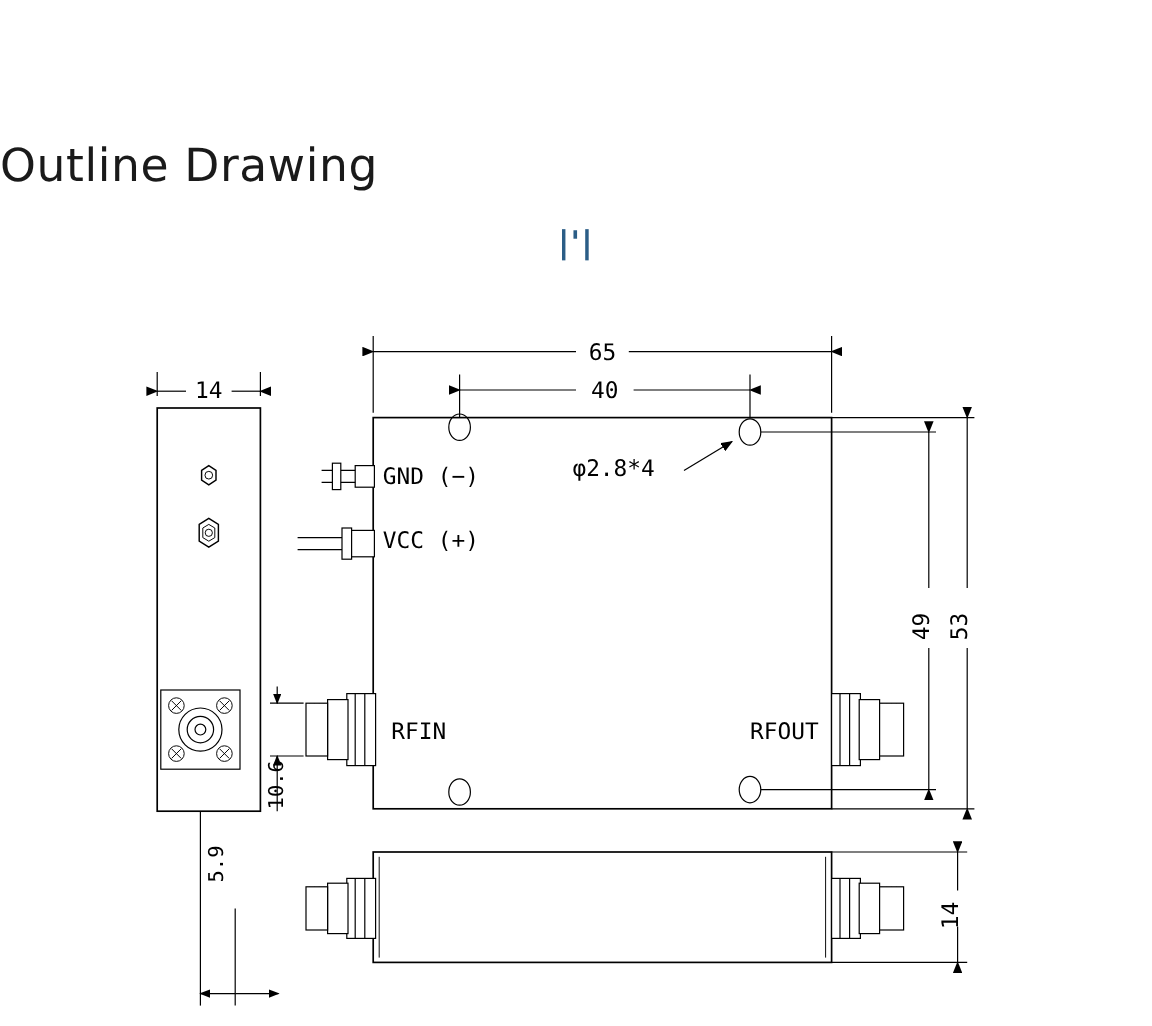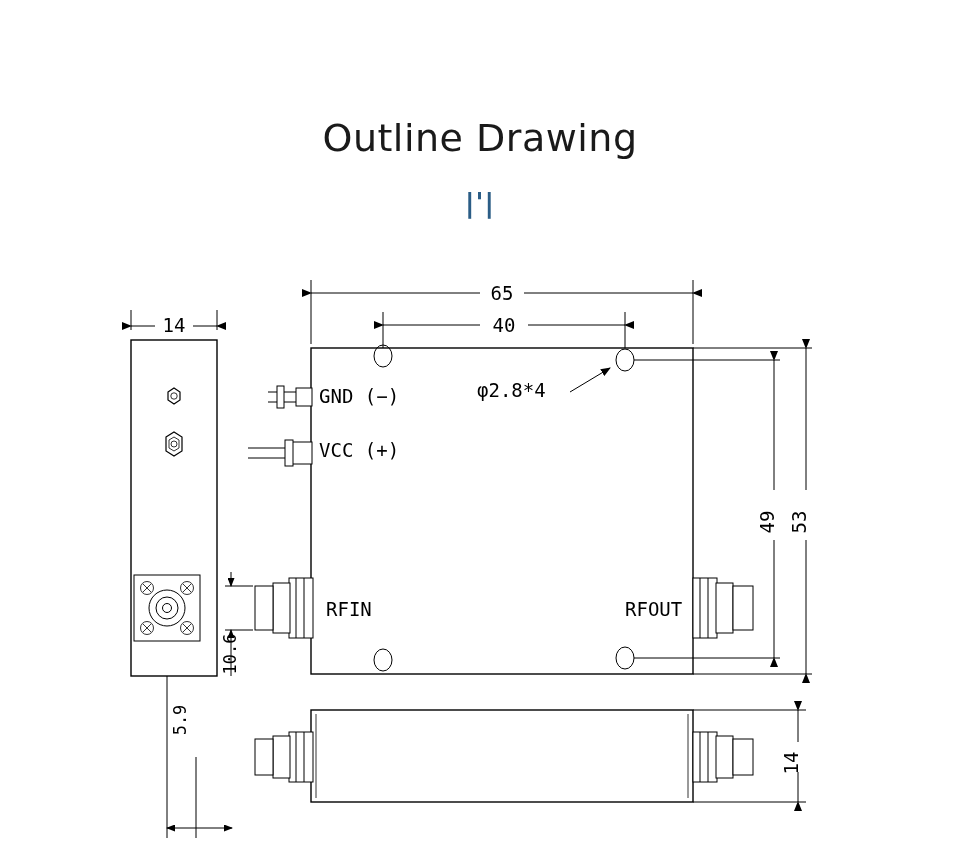--- a/index.html
+++ b/index.html
@@ -19,21 +19,21 @@
     position: absolute;
     left: 0; top: 0;
     width: 960px;
     height: 855px;
   }
   #title {
     position: absolute;
     left: 0;
     top: 115px;
     width: 960px;
-    text-align: center;
+    text-align: left;
     font-size: 38px;
     font-weight: 400;
     letter-spacing: 0.5px;
     line-height: 46px;
     color: #1a1a1a;
     font-family: "DejaVu Sans", sans-serif;
   }
   #logo {
     position: absolute;
     left: 0;

